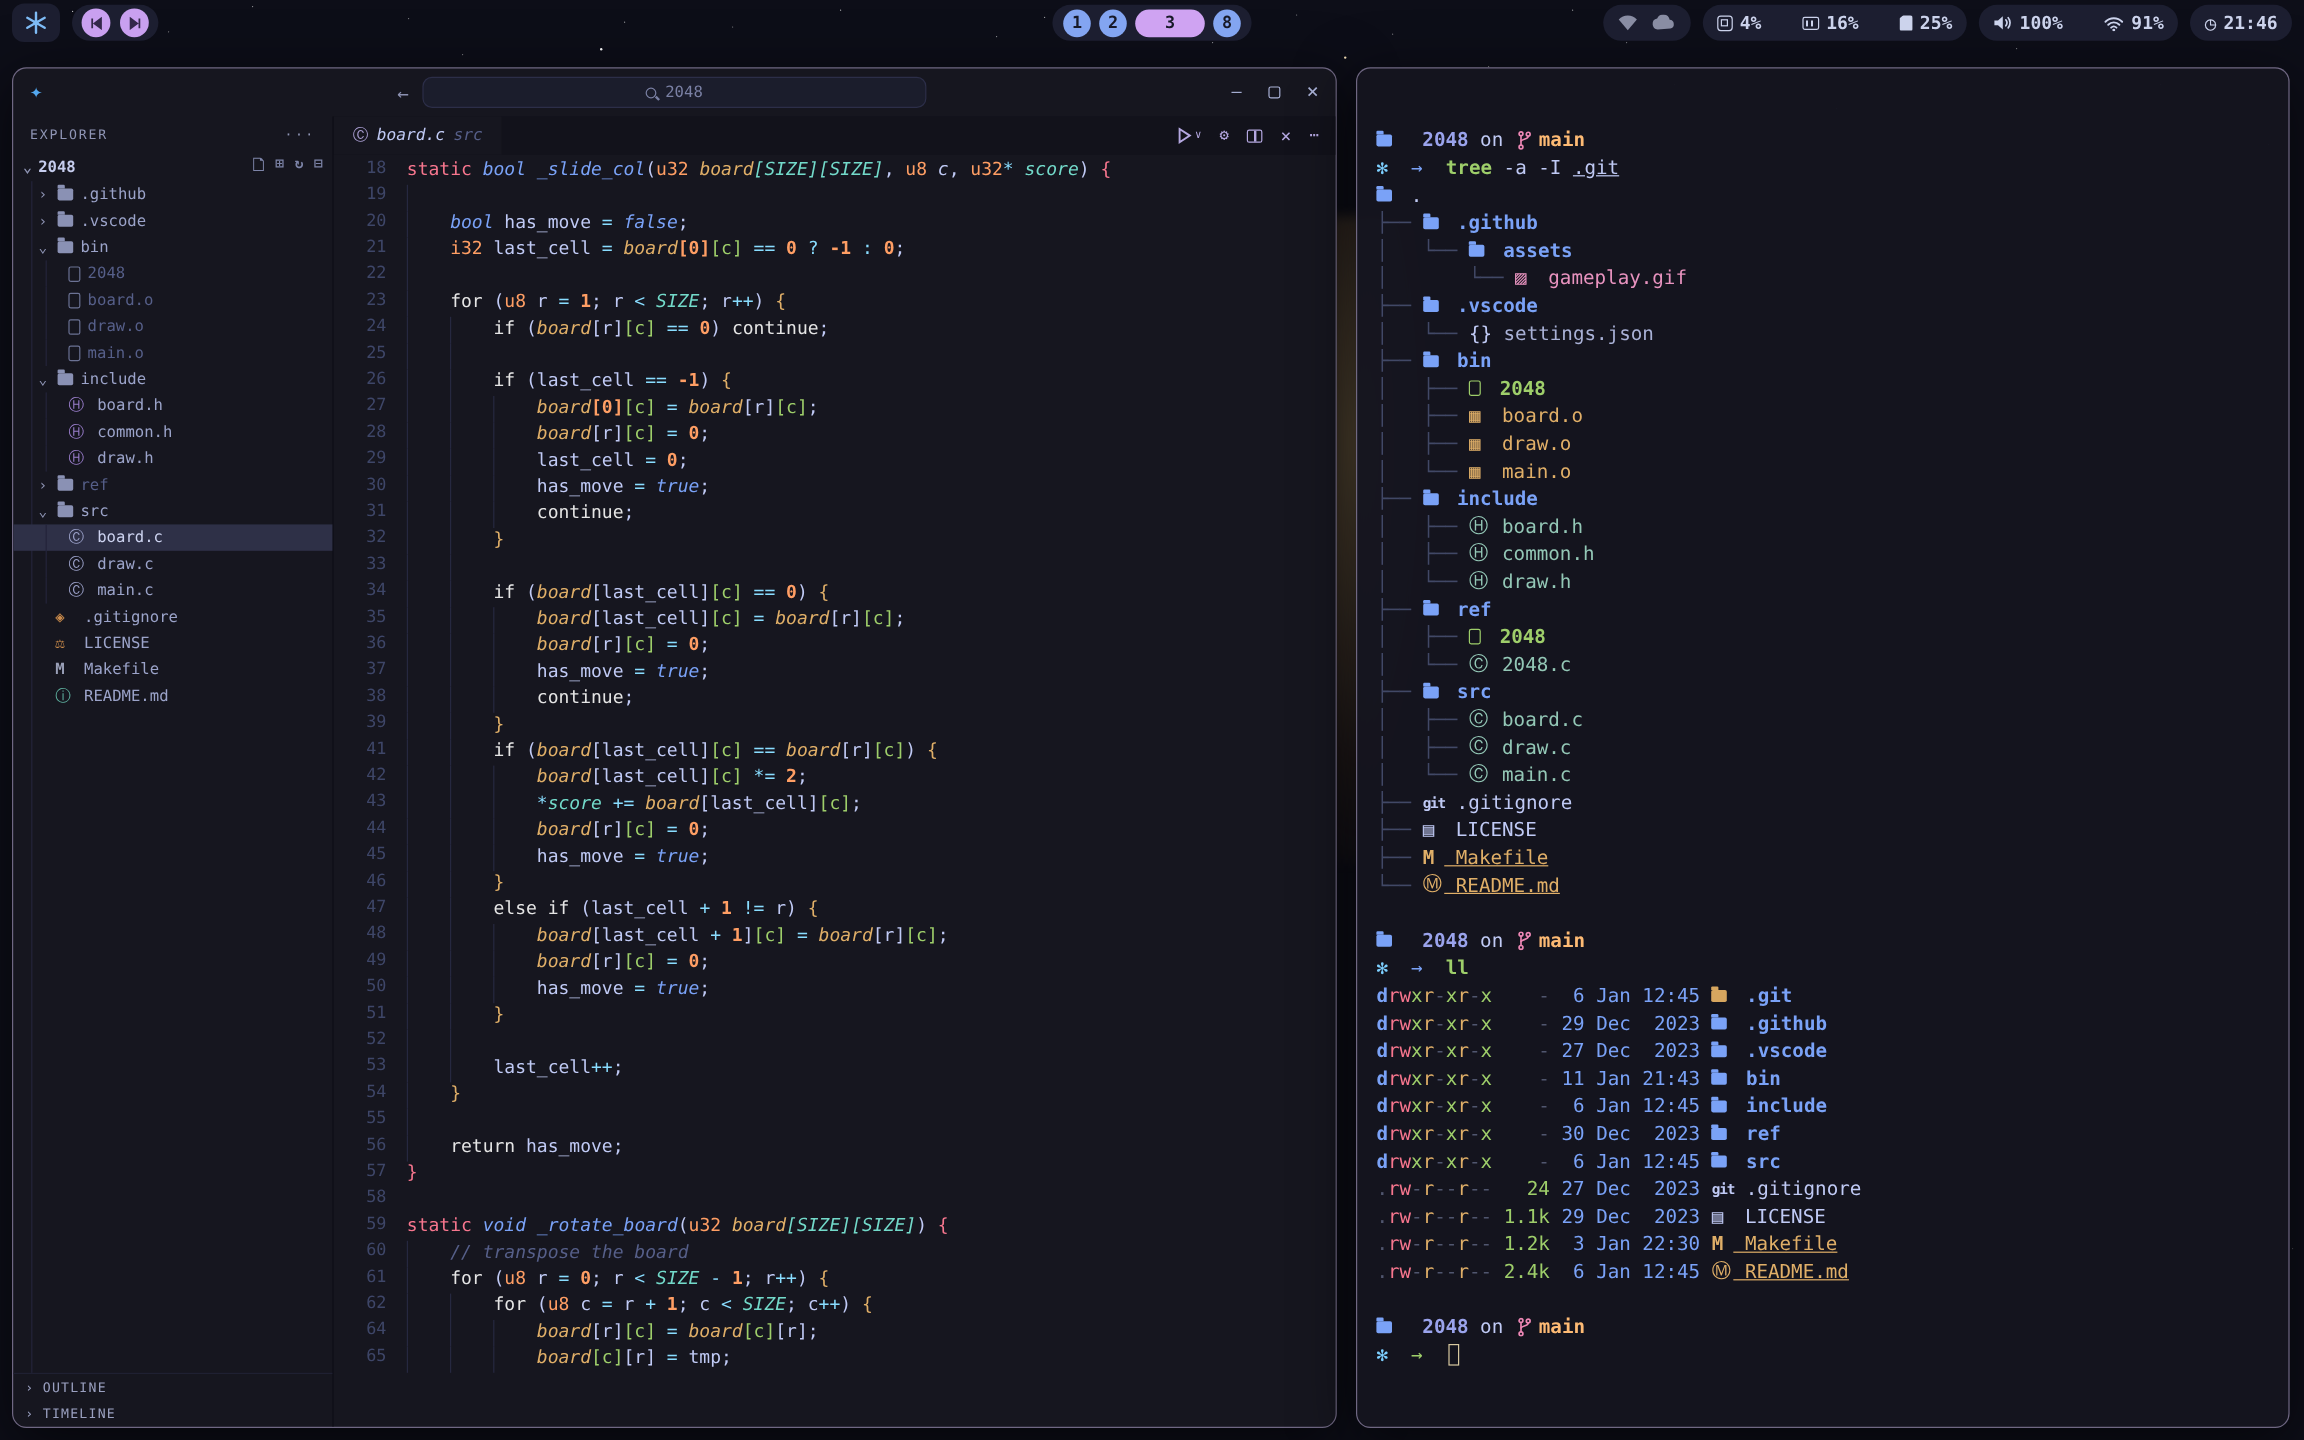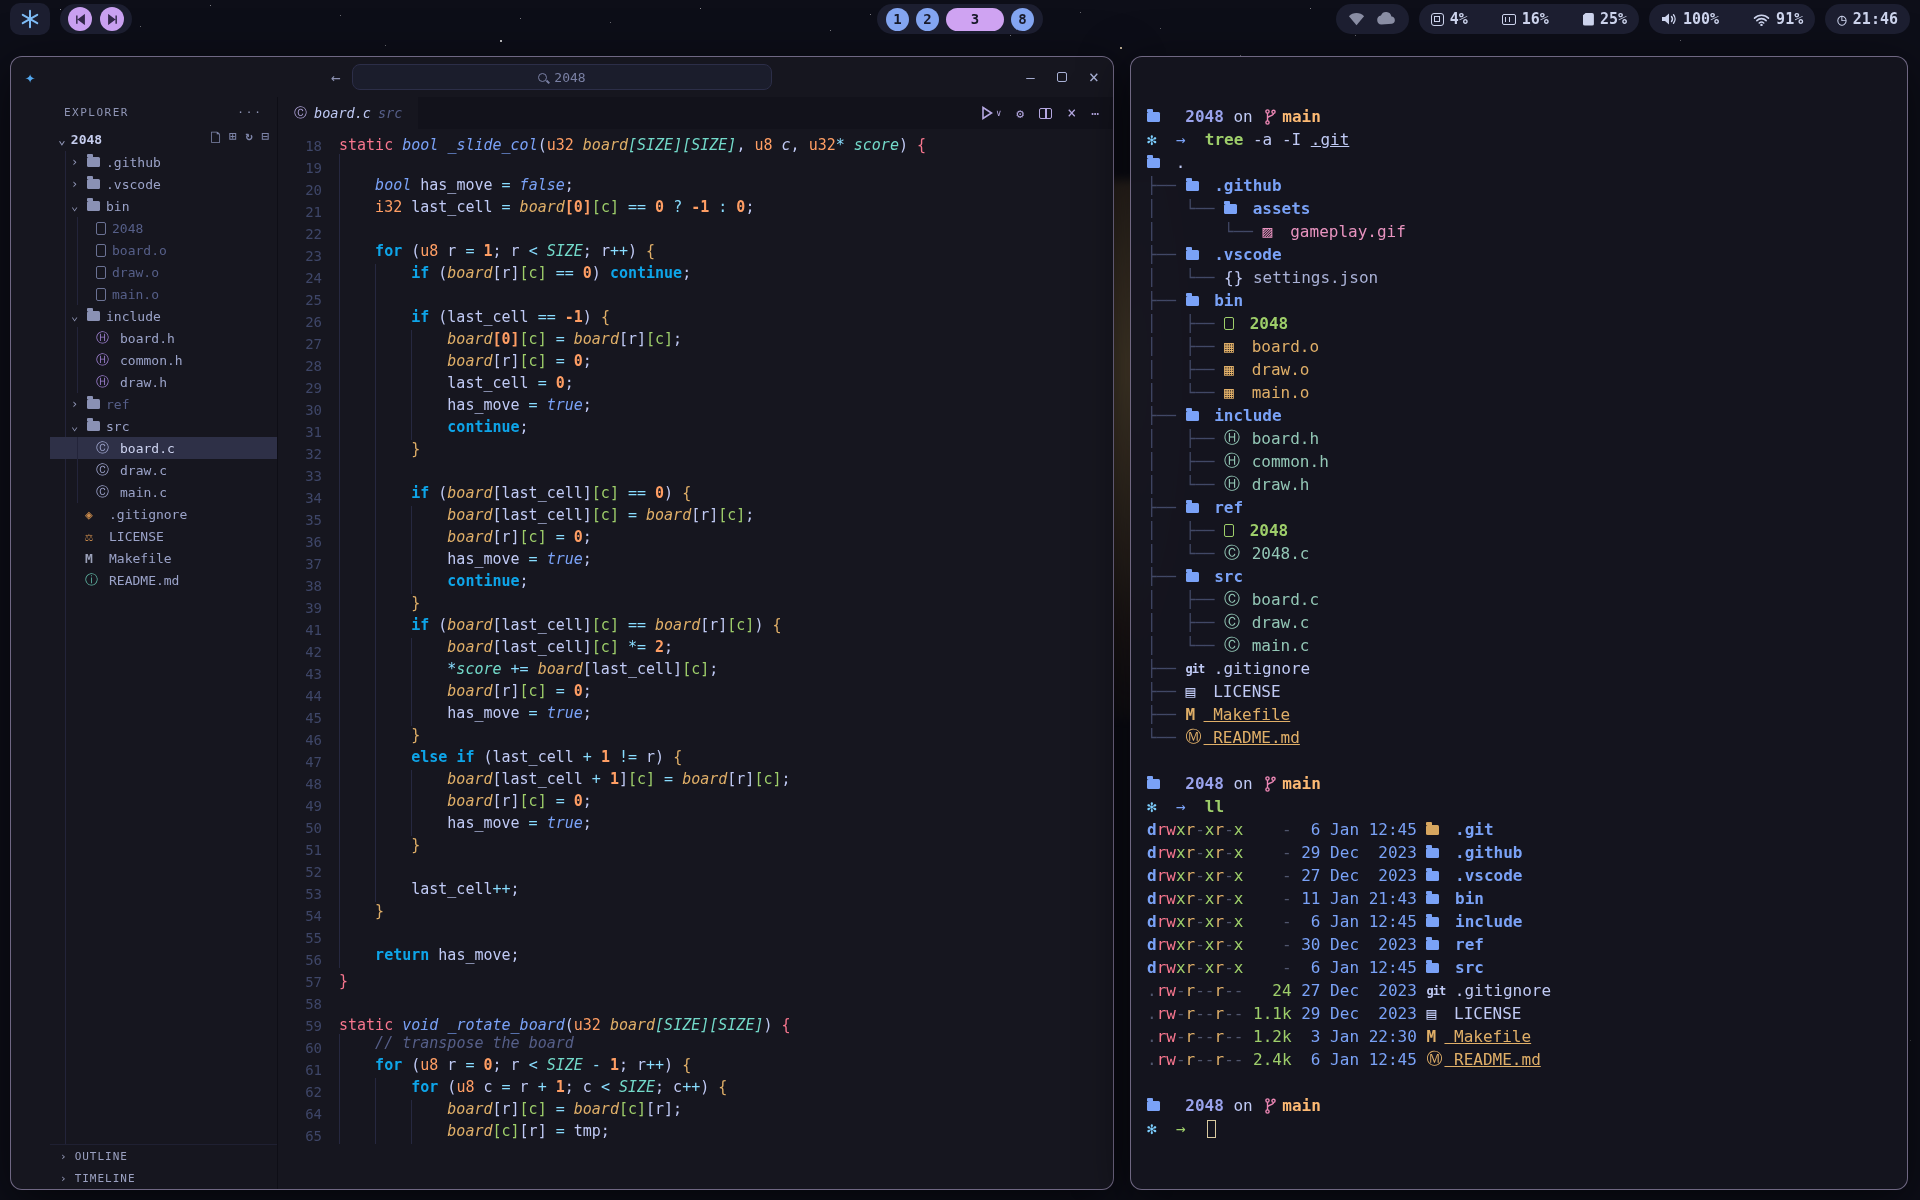--- a/index.html
+++ b/index.html
@@ -60,21 +60,21 @@
   .navarrows .fwd { color:#565c7a; }
   .searchbox { position:absolute; left:50%; transform:translateX(-50%); width:420px; height:26px;
     background:#1b1d2c; border:1px solid #2c2e48; border-radius:8px; display:flex; align-items:center;
     justify-content:center; gap:7px; color:#7a80a4; font-size:13px; }
   .mag { width:9px; height:9px; border:1.6px solid #7a80a4; border-radius:50%; position:relative; display:inline-block; }
   .mag::after { content:''; position:absolute; left:7px; top:7px; width:4px; height:1.6px; background:#7a80a4; transform:rotate(45deg); }
   .wctl { margin-left:auto; display:flex; gap:22px; align-items:center; color:#a9b1d6; font-size:14px; }
   .wmax { width:10px; height:10px; border:1.4px solid #a9b1d6; border-radius:2px; display:inline-block; }
   
   .ebody { flex:1; display:flex; min-height:0; }
-  .sidebar { width:267px; flex:none; border-right:1px solid #0e0e16; display:flex; flex-direction:column; position:relative;padding-left:39px; }
+  .sidebar { width:267px; flex:none; border-right:1px solid #0e0e16; display:flex; flex-direction:column; position:relative; }
   .exhead { height:30px; display:flex; align-items:center; padding:0 14px; font-size:11px; letter-spacing:1.5px;
     color:#8f95b5; }
   .exmore { margin-left:auto; letter-spacing:2px; color:#8f95b5; }
   .exroot { height:24px; display:flex; align-items:center; padding:0 8px; font-size:13px; font-weight:bold; color:#c6cdee; gap:5px; }
   .exroot .chev { color:#8f95b5; }
   .exacts { margin-left:auto; display:flex; gap:9px; color:#7d84a8; font-size:12px; }
   .extree { position:relative; flex:1; }
   .extree::before { content:''; position:absolute; left:15px; top:0; bottom:0; width:1px; background:#23243a; }
   .ex-row { height:22px; display:flex; align-items:center; gap:6px; font-size:13px; color:#9ba3c9; position:relative; }
   .ex-row.sel { background:#2e3047; color:#cdd3f0; }
@@ -91,25 +91,25 @@
   .tabbar { height:32px; background:#12121b; display:flex; align-items:stretch; flex:none; }
   .tab { background:#16161f; display:flex; align-items:center; gap:7px; padding:0 16px; font-size:13.5px; }
   .tab .cico { color:#aa9ed2; font-size:13px; }
   .tab .fname { color:#c0caf5; font-style:italic; }
   .tab .fdir { color:#565f89; font-style:italic; }
   .tabicons { margin-left:auto; display:flex; align-items:center; gap:15px; padding:0 14px; color:#b4a7e0; font-size:13px; }
   .i-split { width:13px; height:11px; border:1.5px solid #b4a7e0; border-radius:2px; position:relative; display:inline-block; }
   .i-split::after { content:''; position:absolute; left:5px; top:0; bottom:0; width:1.5px; background:#b4a7e0; }
   .runwrap { display:flex; align-items:center; gap:2px; }
   .code { flex:1; padding-top:3px; overflow:hidden; font-size:15px; }
-  .cl { height:22px; display:flex; align-items:flex-end; white-space:pre; }
+  .cl { height:22px; display:flex; align-items:flex-start; white-space:pre; }
   .ln { width:44px; flex:none; text-align:right; color:#3e4668; margin-right:17px; font-size:14px; }
   .ct { white-space:pre; }
   .ind { display:inline-block; width:4ch; border-left:1px solid #262840; height:22px; vertical-align:top; }
-  .t-df{color:#c0caf5} .t-kw1{color:#f7768e} .t-kw2{color:#0ea5e9;font-weight:bold}
+  .t-df{color:#c0caf5} .t-kw1{color:#f7768e} .t-kw2{color:#e5e5e5;font-weight:normal}
   .t-kwt{color:#7aa2f7;font-style:italic} .t-ty{color:#ff9e64}
   .t-fn{color:#7aa2f7;font-style:italic} .t-pb{color:#e0af68;font-style:italic}
   .t-ps{color:#73daca;font-style:italic} .t-pr{color:#c0caf5;font-style:italic}
   .t-gc{color:#9ece6a} .t-nm{color:#ff9e64;font-weight:bold} .t-op{color:#89ddff}
   .t-b1{color:#f7768e} .t-b2{color:#e0af68} .t-cm{color:#565f89;font-style:italic}
   .t-li{color:#7aa2f7;font-style:italic}
   
   .tl { height:23px; display:flex; align-items:center; white-space:pre; font-size:16px; }
   .tl .pre { color:#414866; }
   .c-dir{color:#7aa2f7;font-weight:bold} .c-wh{color:#c0caf5} .c-dim{color:#a9b1d6}

